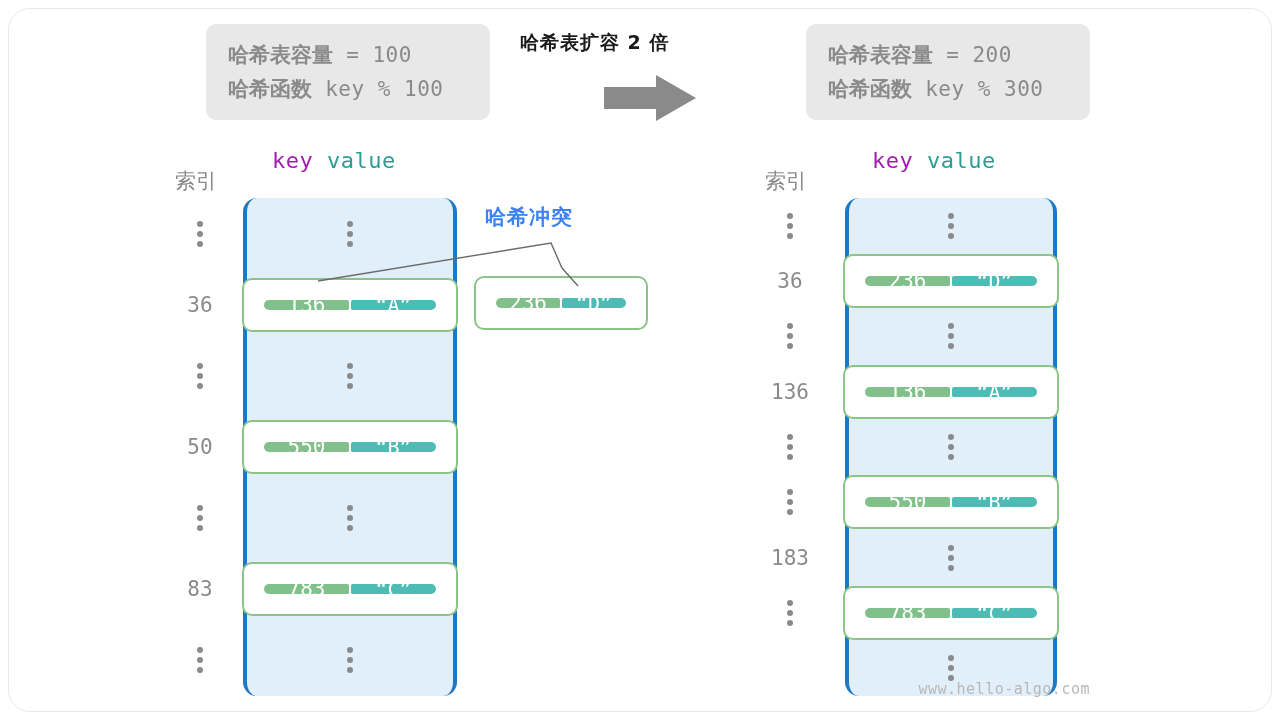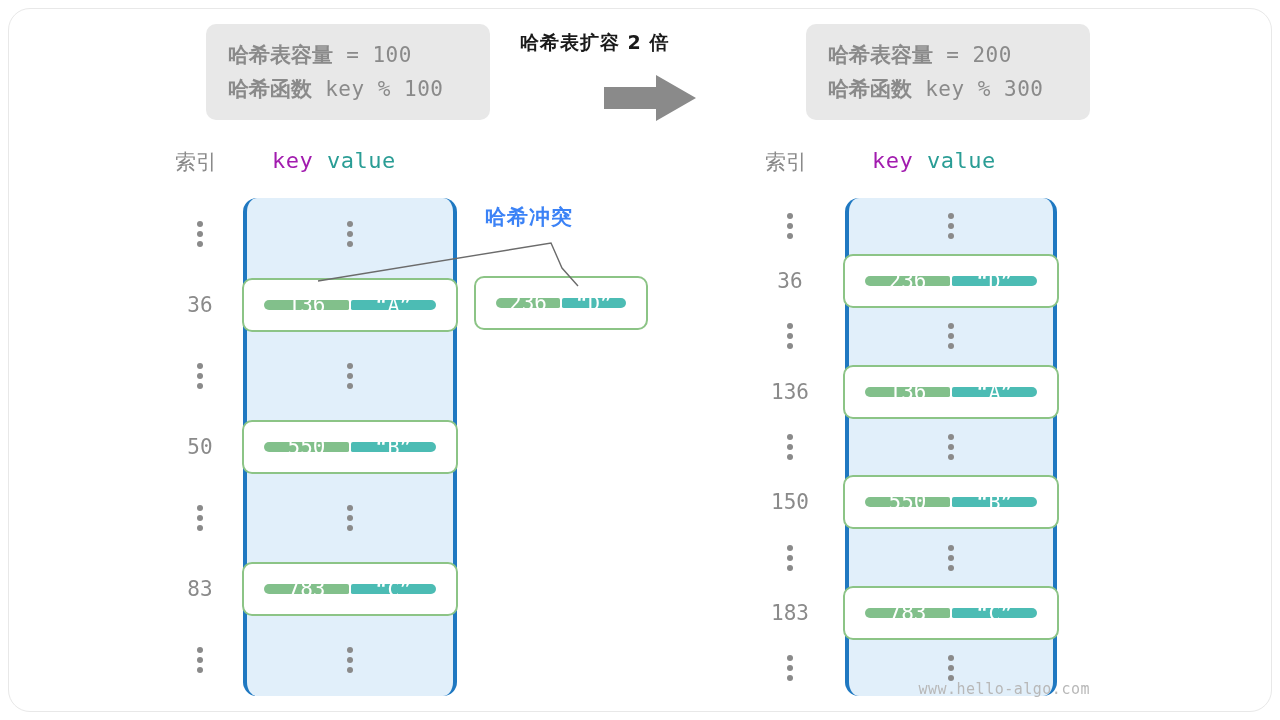--- a/index.html
+++ b/index.html
@@ -83,20 +83,21 @@
     align-items: center;
     justify-content: center;
   }
 
   
   .hdr-index {
     position: absolute;
     font-size: 21px;
     color: #8a8a8a;
     font-weight: 400;
+    margin-top: 19px;
   }
   .hdr-kv {
     position: absolute;
     font-family: "DejaVu Sans Mono", "Liberation Mono", monospace;
     font-size: 22px;
     white-space: pre;
     letter-spacing: 0.5px;
   }
   .kw-key   { color: #a21caf; }
   .kw-value { color: #2a9d95; }
@@ -429,21 +430,20 @@
         </span>
       </div>
       <div class="index-cell" style="height: 55.3333px;">136</div>
       <div class="index-cell" style="height: 55.3333px;">
         <span class="vdots">
           <i></i>
           <i></i>
           <i></i>
         </span>
       </div>
-      <div class="index-cell" style="height: 55.3333px;">150</div>
       <div class="index-cell" style="height: 55.3333px;">
         <span class="vdots">
           <i></i>
           <i></i>
           <i></i>
         </span>
       </div>
       <div class="index-cell" style="height: 55.3333px;">183</div>
       <div class="index-cell" style="height: 55.3333px;">
         <span class="vdots">

